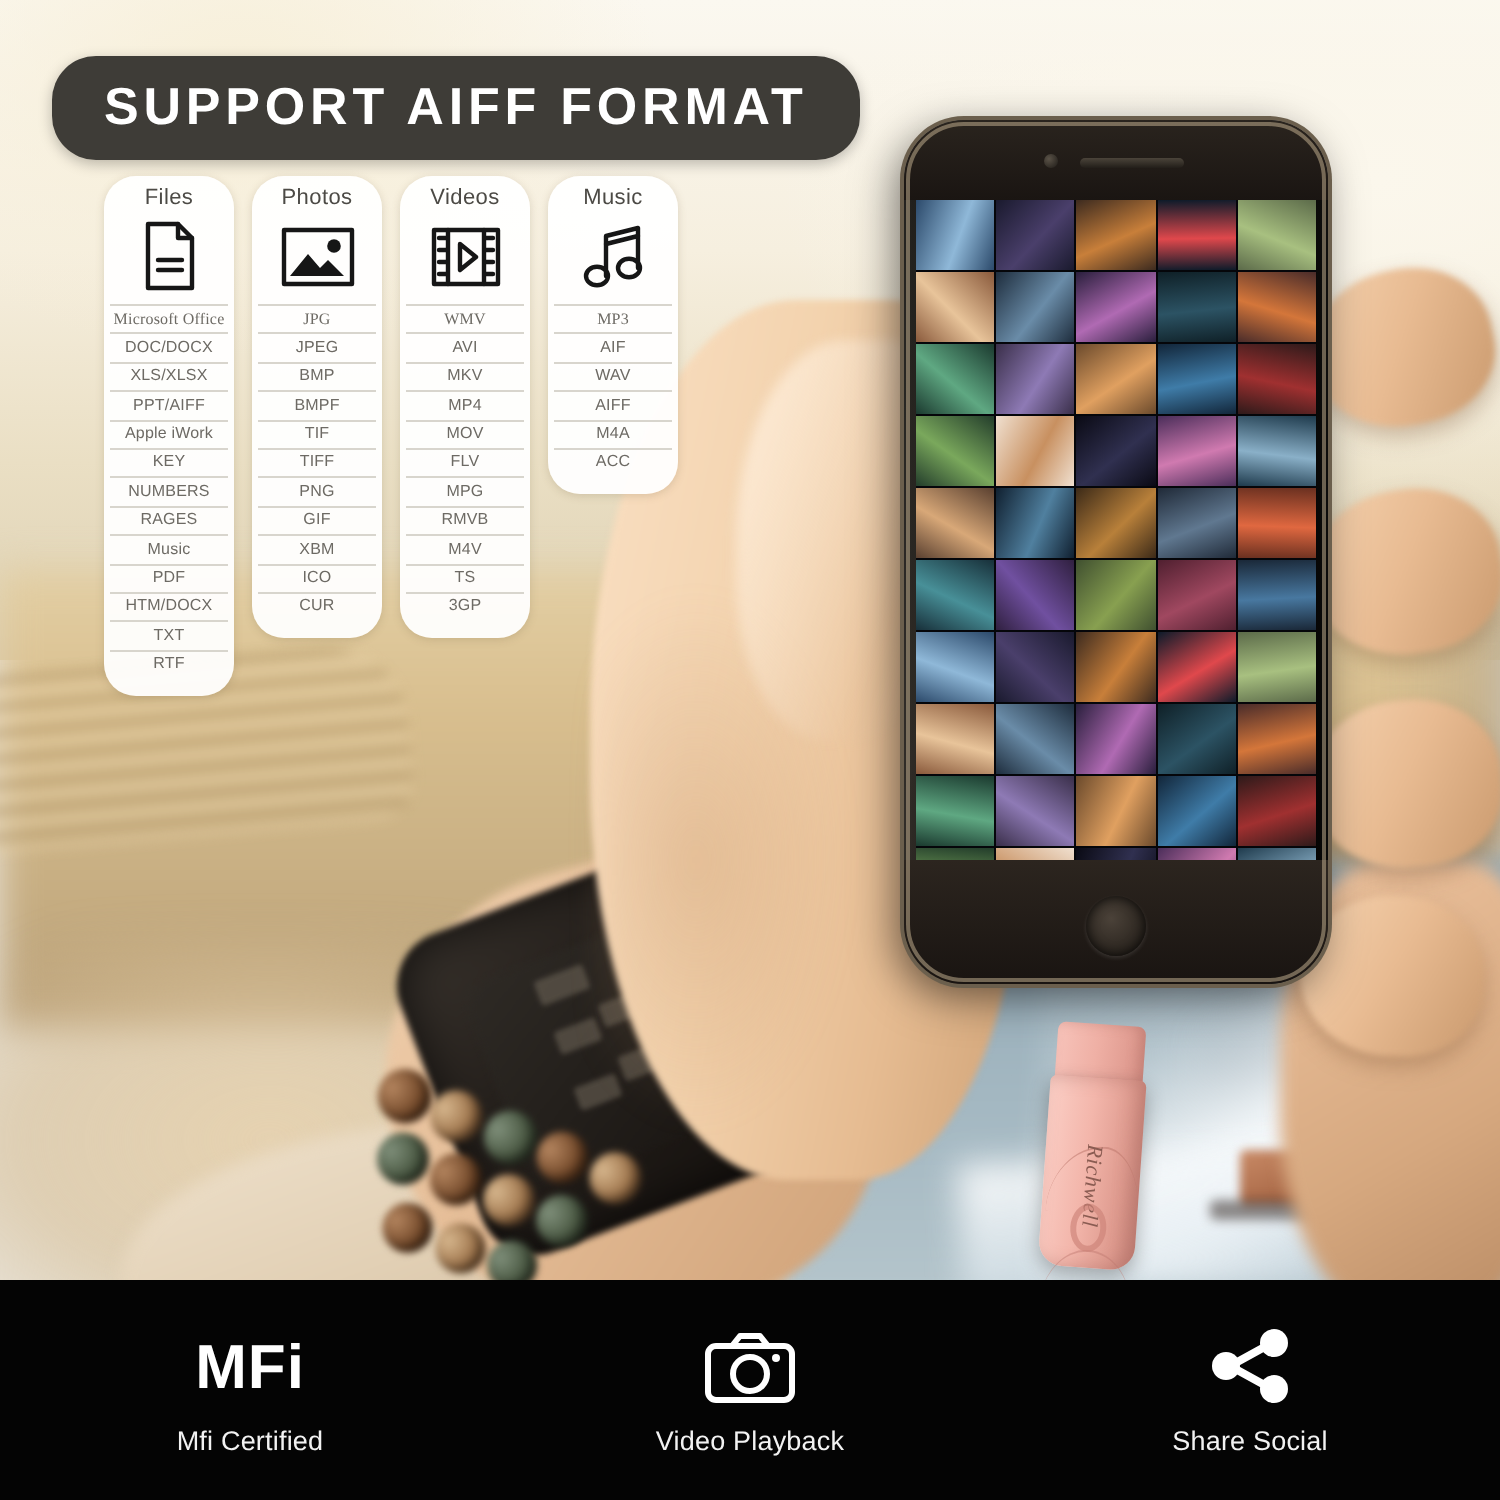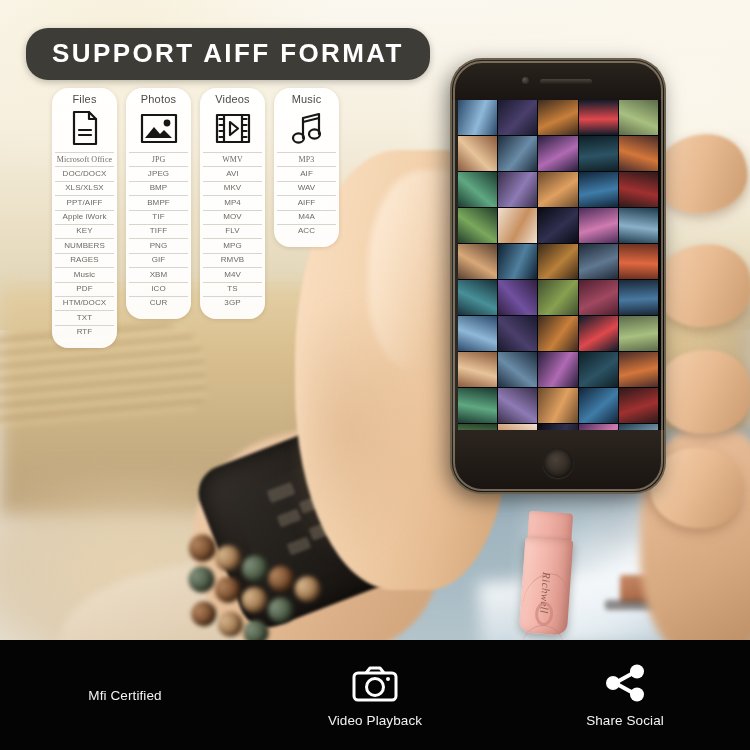--- a/index.html
+++ b/index.html
@@ -503,20 +503,23 @@
       <div class="fmt">AIF</div>
       <div class="fmt">WAV</div>
       <div class="fmt">AIFF</div>
       <div class="fmt">M4A</div>
       <div class="fmt">ACC</div>
     </div>
   </div>
 
 <div id="feature-bar">
     <div class="feature">
+      <div class="feature-icon">
+        <div class="mfi-text">MFi</div>
+      </div>
       <div class="feature-label">Mfi Certified</div>
     </div>
     <div class="feature">
       <div class="feature-icon">
         <svg width="46" height="37" viewBox="0 0 46 37">
           <rect x="2" y="8" width="42" height="27" rx="4" fill="none" stroke="#fff" stroke-width="3"></rect>
           <path d="M14 8l4-5h10l4 5" fill="none" stroke="#fff" stroke-width="3" stroke-linejoin="round"></path>
           <circle cx="23" cy="22" r="8.5" fill="none" stroke="#fff" stroke-width="3"></circle>
           <circle cx="36" cy="14" r="2" fill="#fff"></circle>
         </svg>

